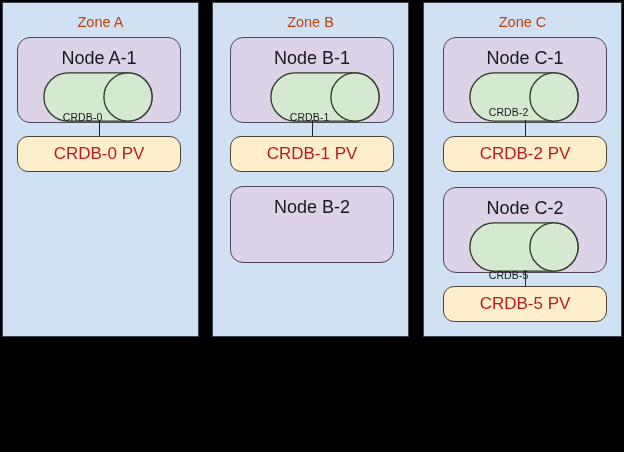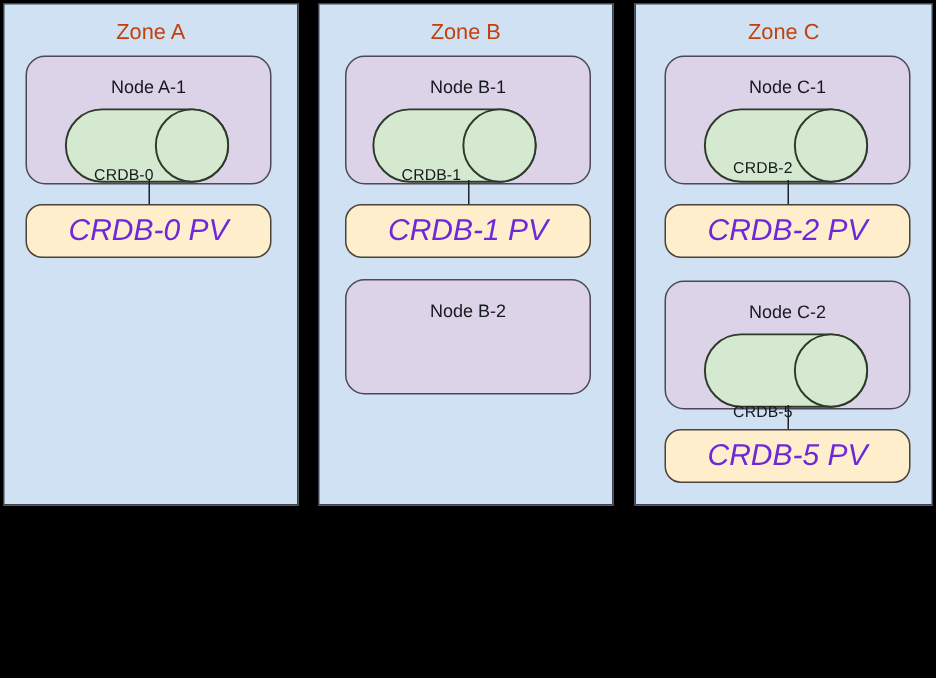--- a/index.html
+++ b/index.html
@@ -48,42 +48,41 @@
     border: 1.3px solid #4e4757;
     border-radius: 13px;
     box-sizing: border-box;
   }
   .node-title {
     position: absolute;
     left: 0;
     right: 0;
     top: 11px;
     text-align: center;
-    font-size: 12px;
+    font-size: 18px;
     color: #16191d;
     line-height: 18px;
     white-space: nowrap;
   }
 
   .pv {
     position: absolute;
     background: #ffeecc;
     border: 1.3px solid #4b4338;
     border-radius: 11px;
     box-sizing: border-box;
     display: flex;
     align-items: center;
     justify-content: center;
   }
   .pv-label {
-    font-size: 20px;
-    color: #6d28d9;
+    font-size: 17px;
+    color: #b91c1c;
     line-height: 18px;
     white-space: nowrap;
-    font-style: italic;
   }
 
   
   .db {
     position: absolute;
   }
   .db svg {
     display: block;
     overflow: visible;
   }
@@ -138,21 +137,21 @@
   </div>
 
   <div class="zone" style="left:212px; top:2px; width:197px; height:335px;">
     <div class="zone-title">Zone B</div>
   </div>
 
   <div class="node" style="left:230px; top:37px; width:164px; height:86px;">
     <div class="node-title">Node B-1</div>
   </div>
 
-  <div class="db" style="left:248px; top:72px; width:110px; height:50px;">
+  <div class="db" style="left:270px; top:72px; width:110px; height:50px;">
     <svg width="110" height="50" viewBox="0 0 110 50" aria-hidden="true">
       <path d="M25,0.9 H85 A24.1,24.1 0 0 1 85,49.1 H25 A24.1,24.1 0 0 1 25,0.9 Z" fill="#d5e8d0" stroke="#2d3a2a" stroke-width="1.3"></path>
       <circle cx="85" cy="25" r="24.1" fill="#d5e8d0" stroke="#2d3a2a" stroke-width="1.3"></circle>
     </svg>
     <div class="db-label">CRDB-1</div>
   </div>
 
   <div class="connector" style="left:312px; top:120px; height:16px;"></div>
 
   <div class="pv" style="left:230px; top:136px; width:164px; height:36px;">

